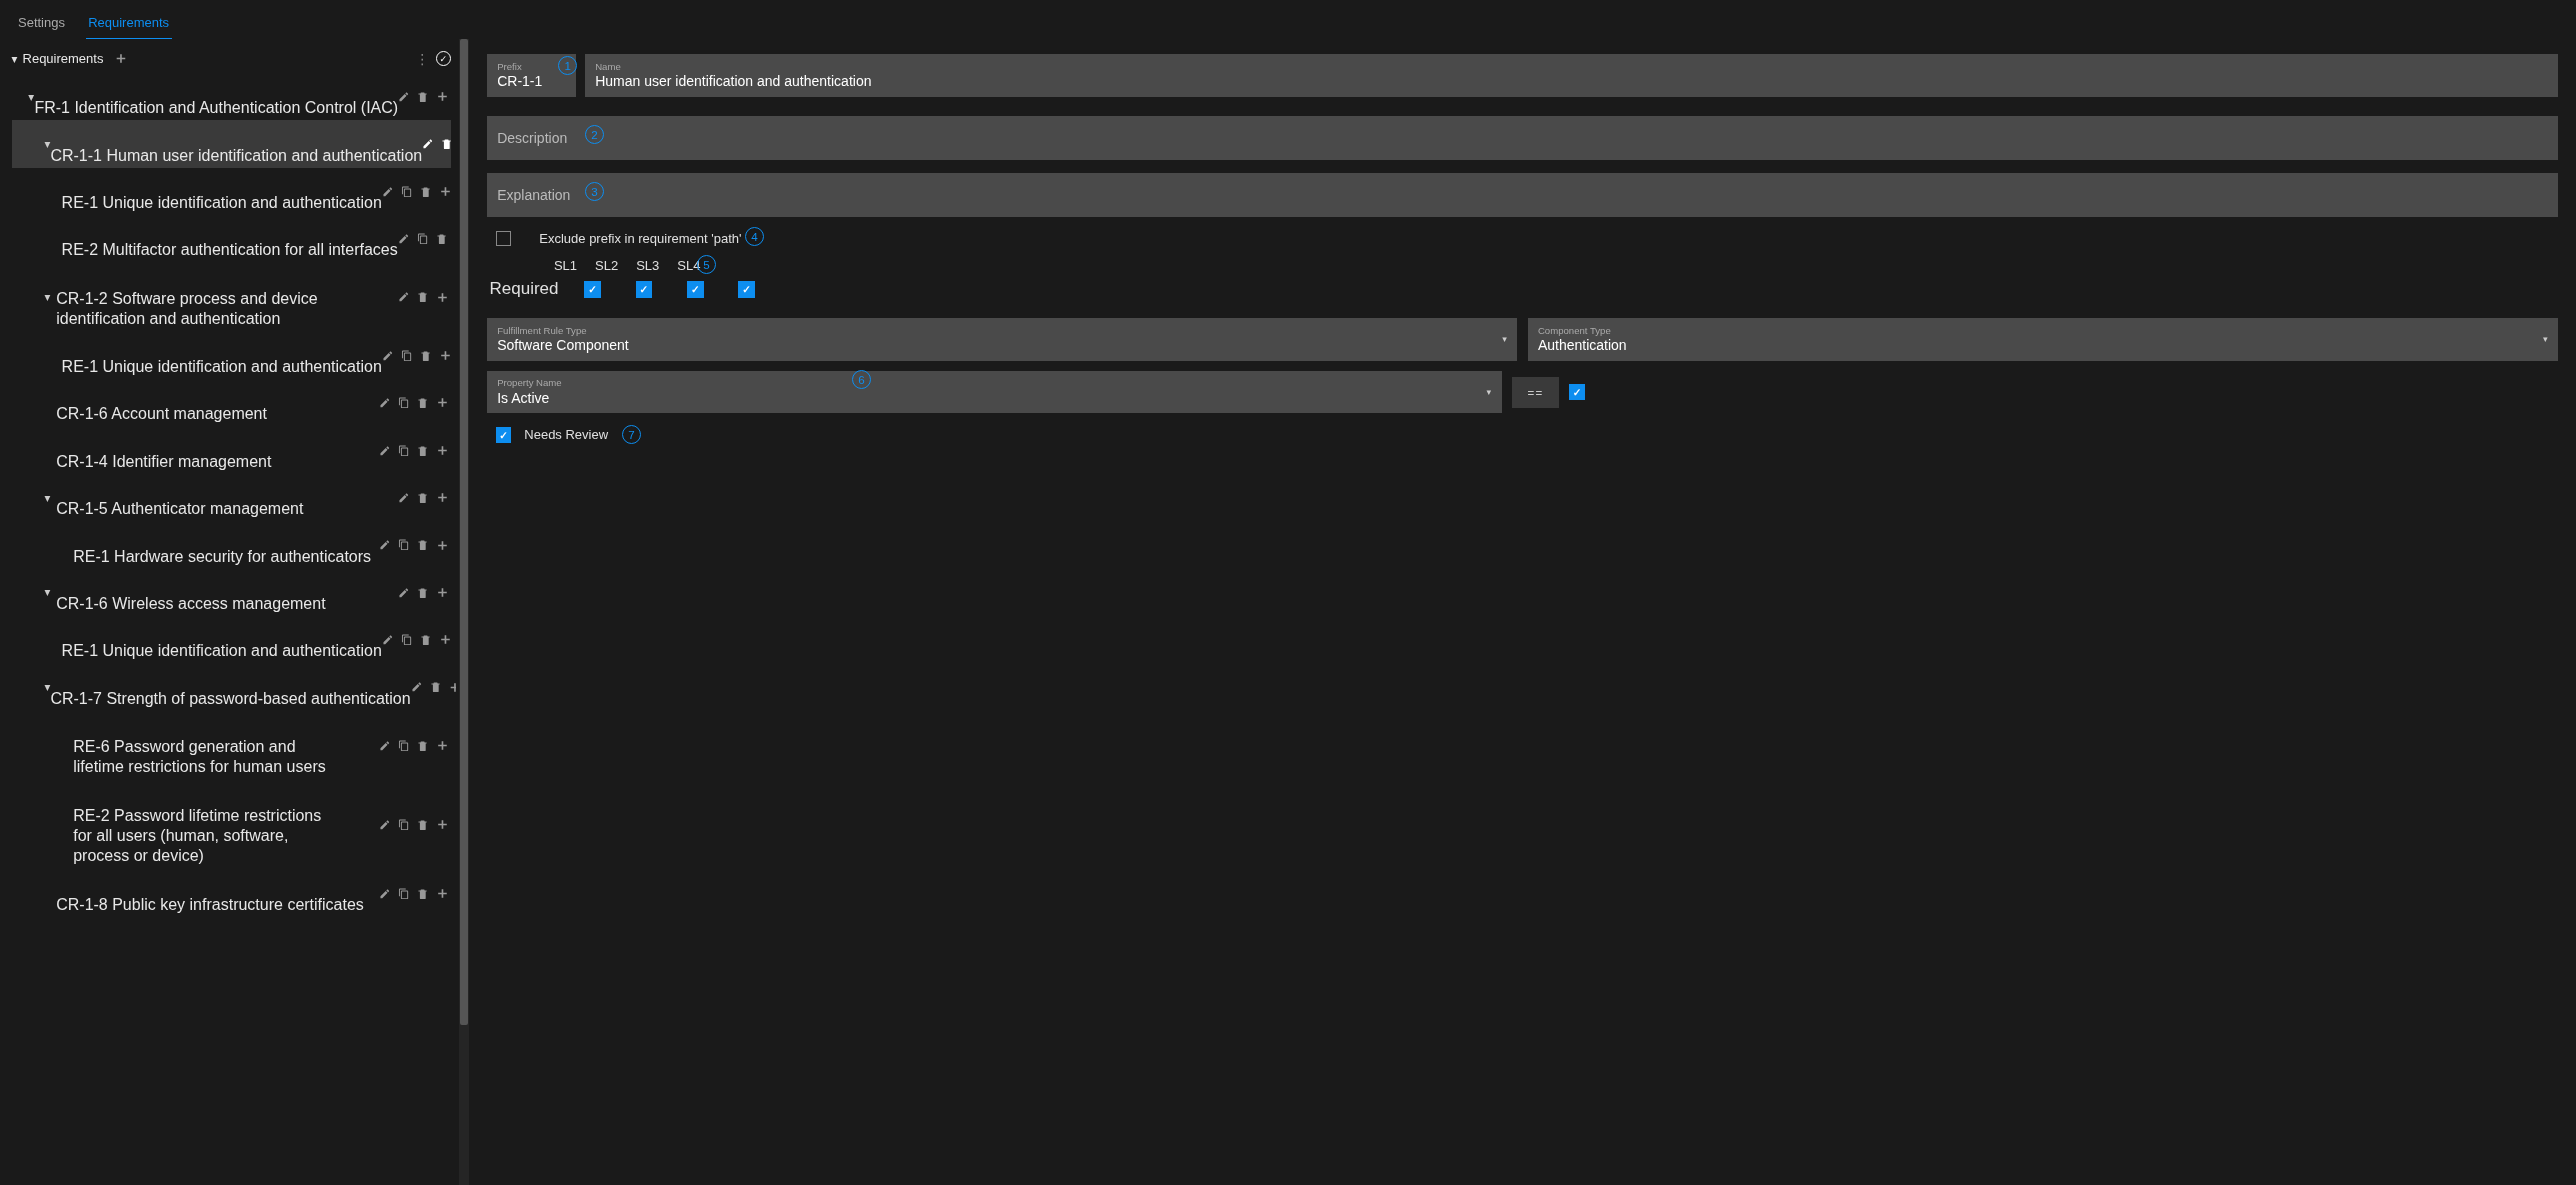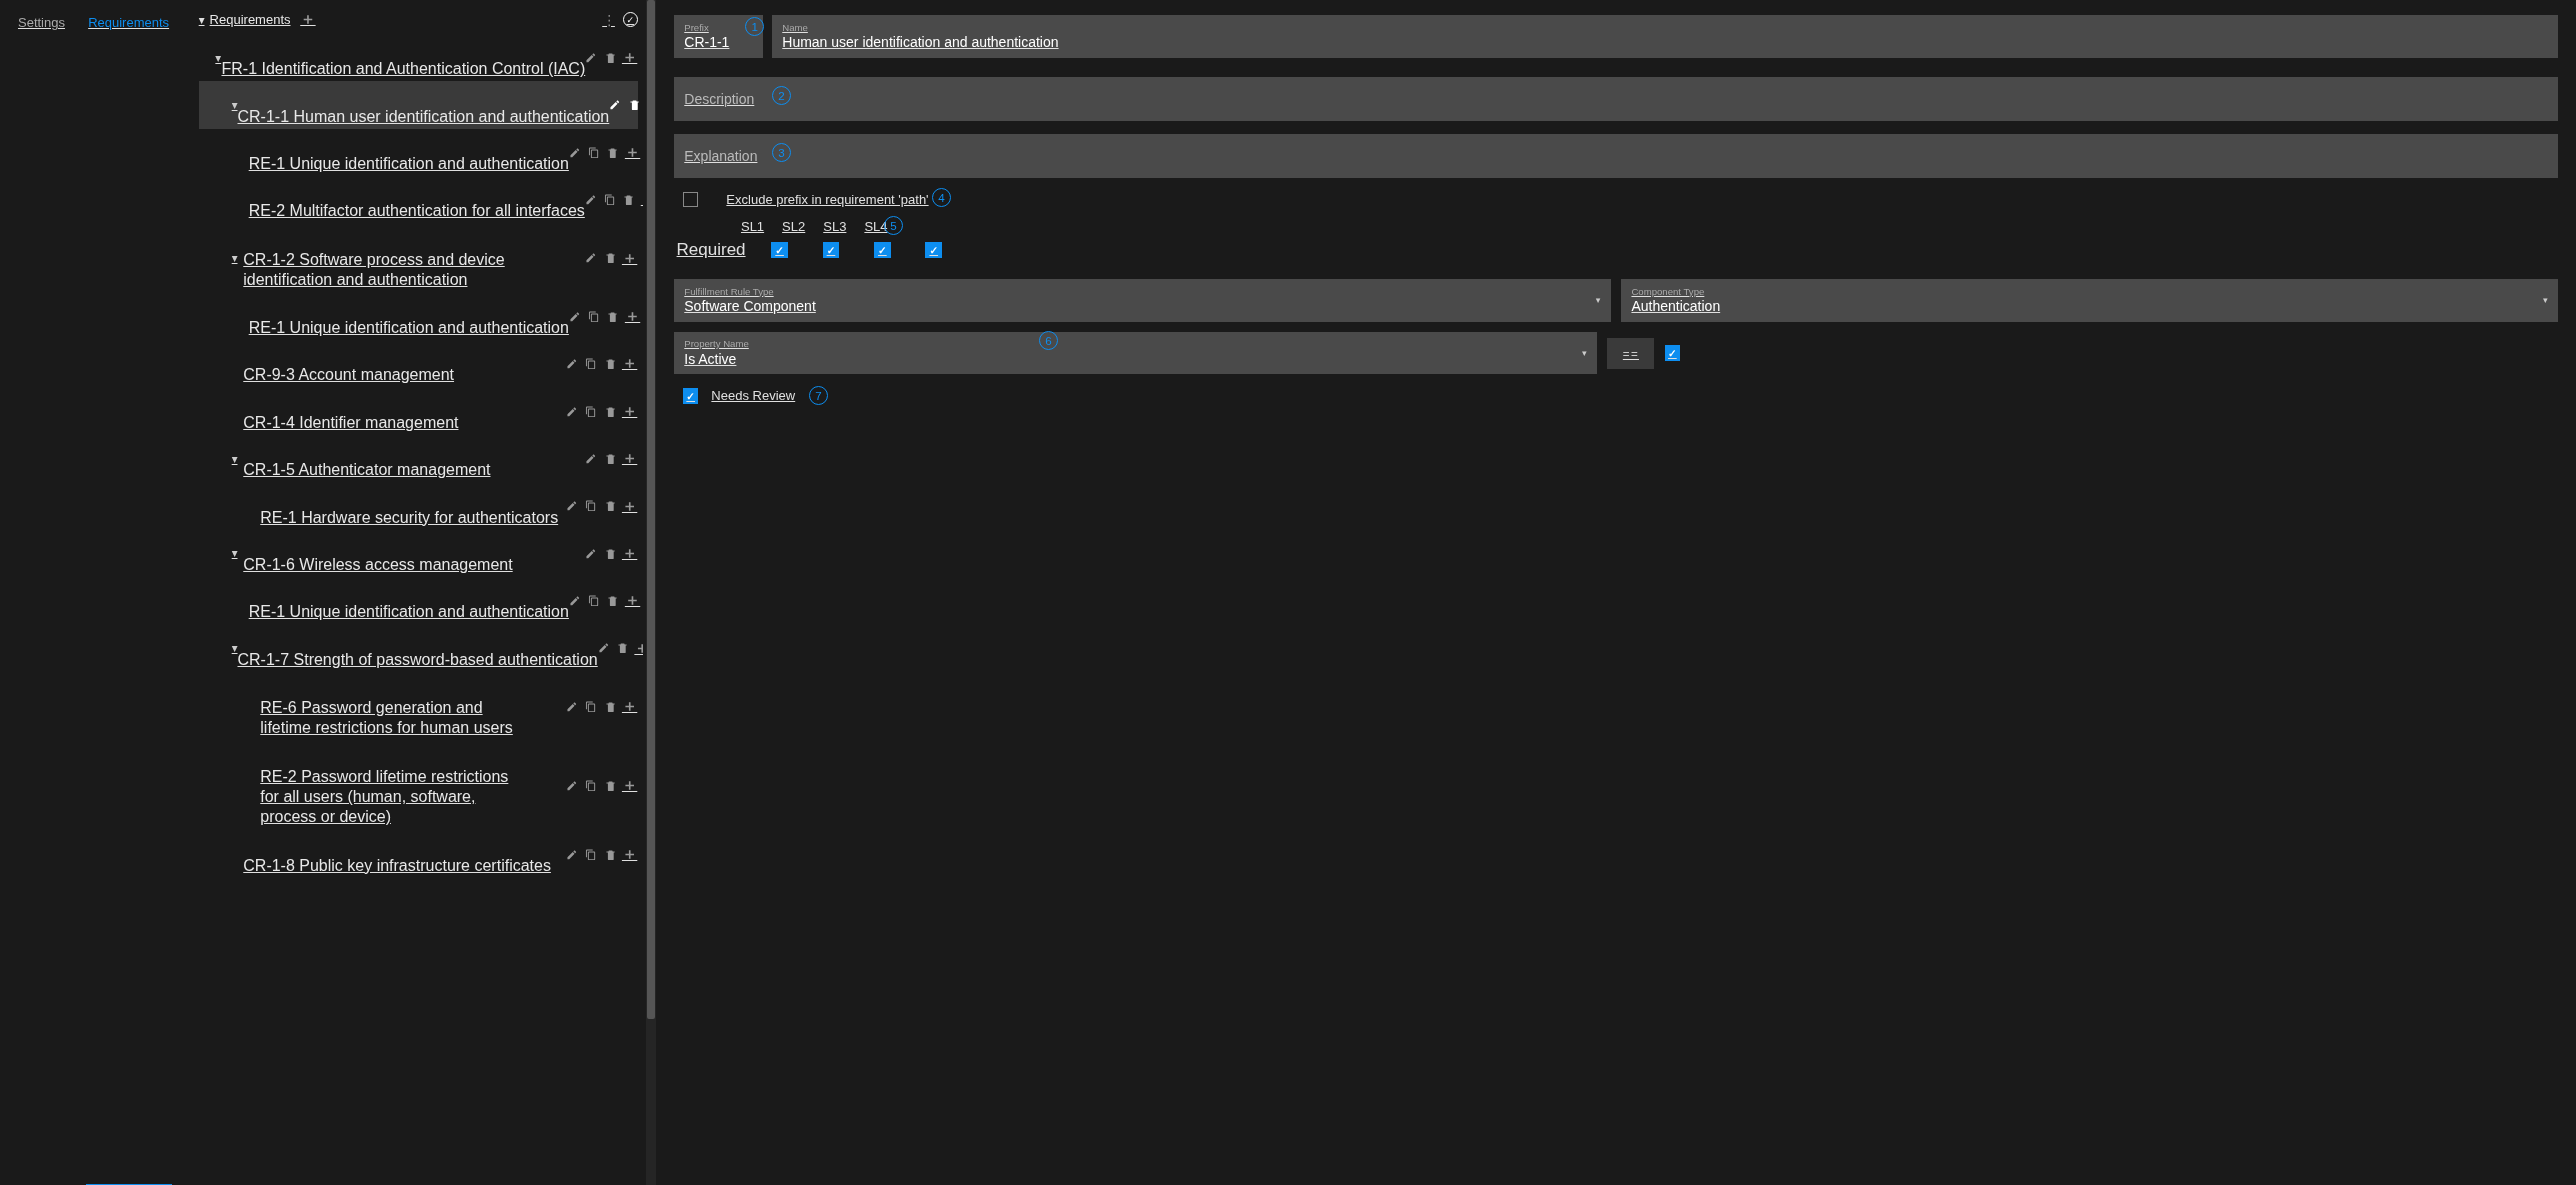--- a/index.html
+++ b/index.html
@@ -1,17 +1,17 @@
 <!DOCTYPE html>
 <html style="font-size:10.3px"><head>
 <meta charset="utf-8">
 <style>
 * { box-sizing: border-box; margin: 0; padding: 0; font-family: 'Segoe UI', Arial, sans-serif; }
 body { background: #1a1a1a; color: #e0e0e0; font-size: 11.6px; overflow: hidden; }
-.app { display: flex; flex-direction: row; height: 100vh; text-decoration: underline; }
+.app { display: flex; flex-direction: column; height: 100vh; }
 
 .tabs { display: flex; padding: 7.7px 15.4px 0; gap: 18px; }
 .tab { padding: 7.7px 2.6px; color: #aaa; cursor: pointer; font-size: 13px; }
 .tab.active { color: #0d8ef0; border-bottom: 1.9px solid #0d8ef0; }
 
 .content { display: flex; flex: 1; min-height: 0; }
 
 .tree-pane { width: 456px; padding: 11.6px 5.1px 11.6px 11.6px; position: relative; overflow-y: auto; }
 .tree-header { display: flex; align-items: center; margin-bottom: 6.4px; }
 .tree-header .exp { margin-right: 5.1px; cursor: pointer; }
@@ -200,21 +200,21 @@
               <span class="ico">
                 <svg viewBox="0 0 24 24" fill="currentColor">
                   <path d="M6 7h12v14a2 2 0 01-2 2H8a2 2 0 01-2-2V7zm3-4h6l1 2h4v2H3V5h4l1-2z"></path>
                 </svg>
               </span>
               <span class="ico plus">＋</span>
             </span>
           </div>
           <div class="tree-row" style="padding-left: 33px;">
             <span class="exp"></span>
-            <span class="label">CR-9-3 Account management</span>
+            <span class="label">CR-1-6 Account management</span>
             <span class="acts">
               <span class="ico">
                 <svg viewBox="0 0 24 24" fill="currentColor">
                   <path d="M3 17.25V21h3.75l11-11-3.75-3.75-11 11zM20.7 7.04a1 1 0 000-1.41l-2.34-2.34a1 1 0 00-1.41 0l-1.83 1.83 3.75 3.75 1.83-1.83z"></path>
                 </svg>
               </span>
               <span class="ico">
                 <svg viewBox="0 0 24 24" fill="currentColor">
                   <path d="M16 1H4a2 2 0 00-2 2v14h2V3h12V1zm3 4H8a2 2 0 00-2 2v14a2 2 0 002 2h11a2 2 0 002-2V7a2 2 0 00-2-2zm0 16H8V7h11v14z"></path>
                 </svg>

